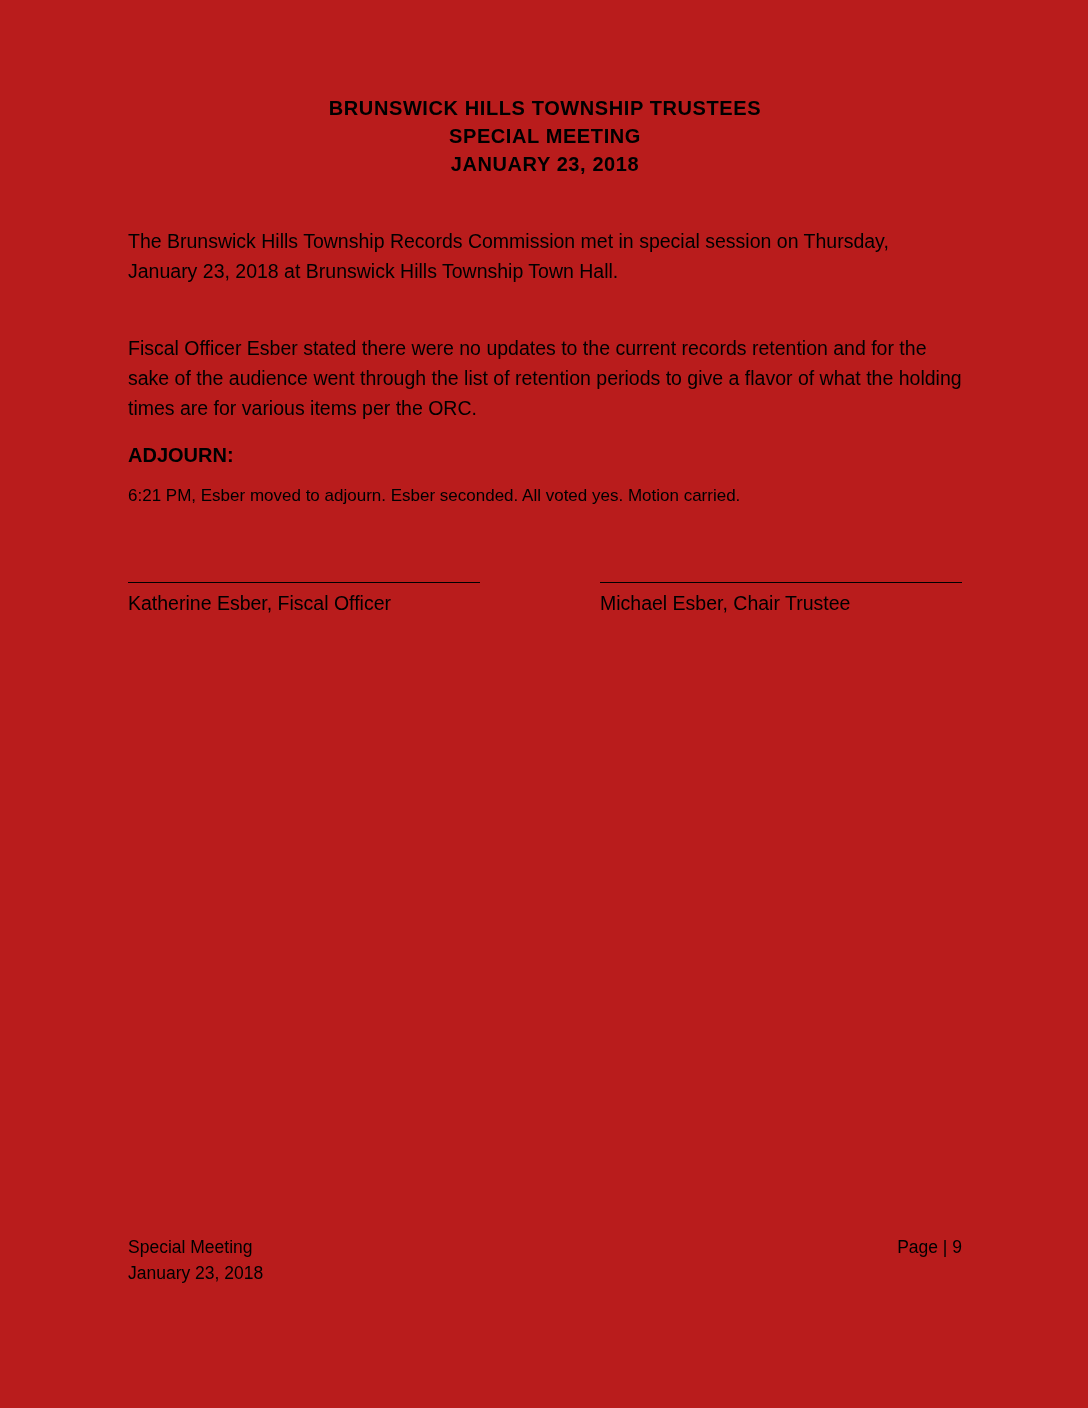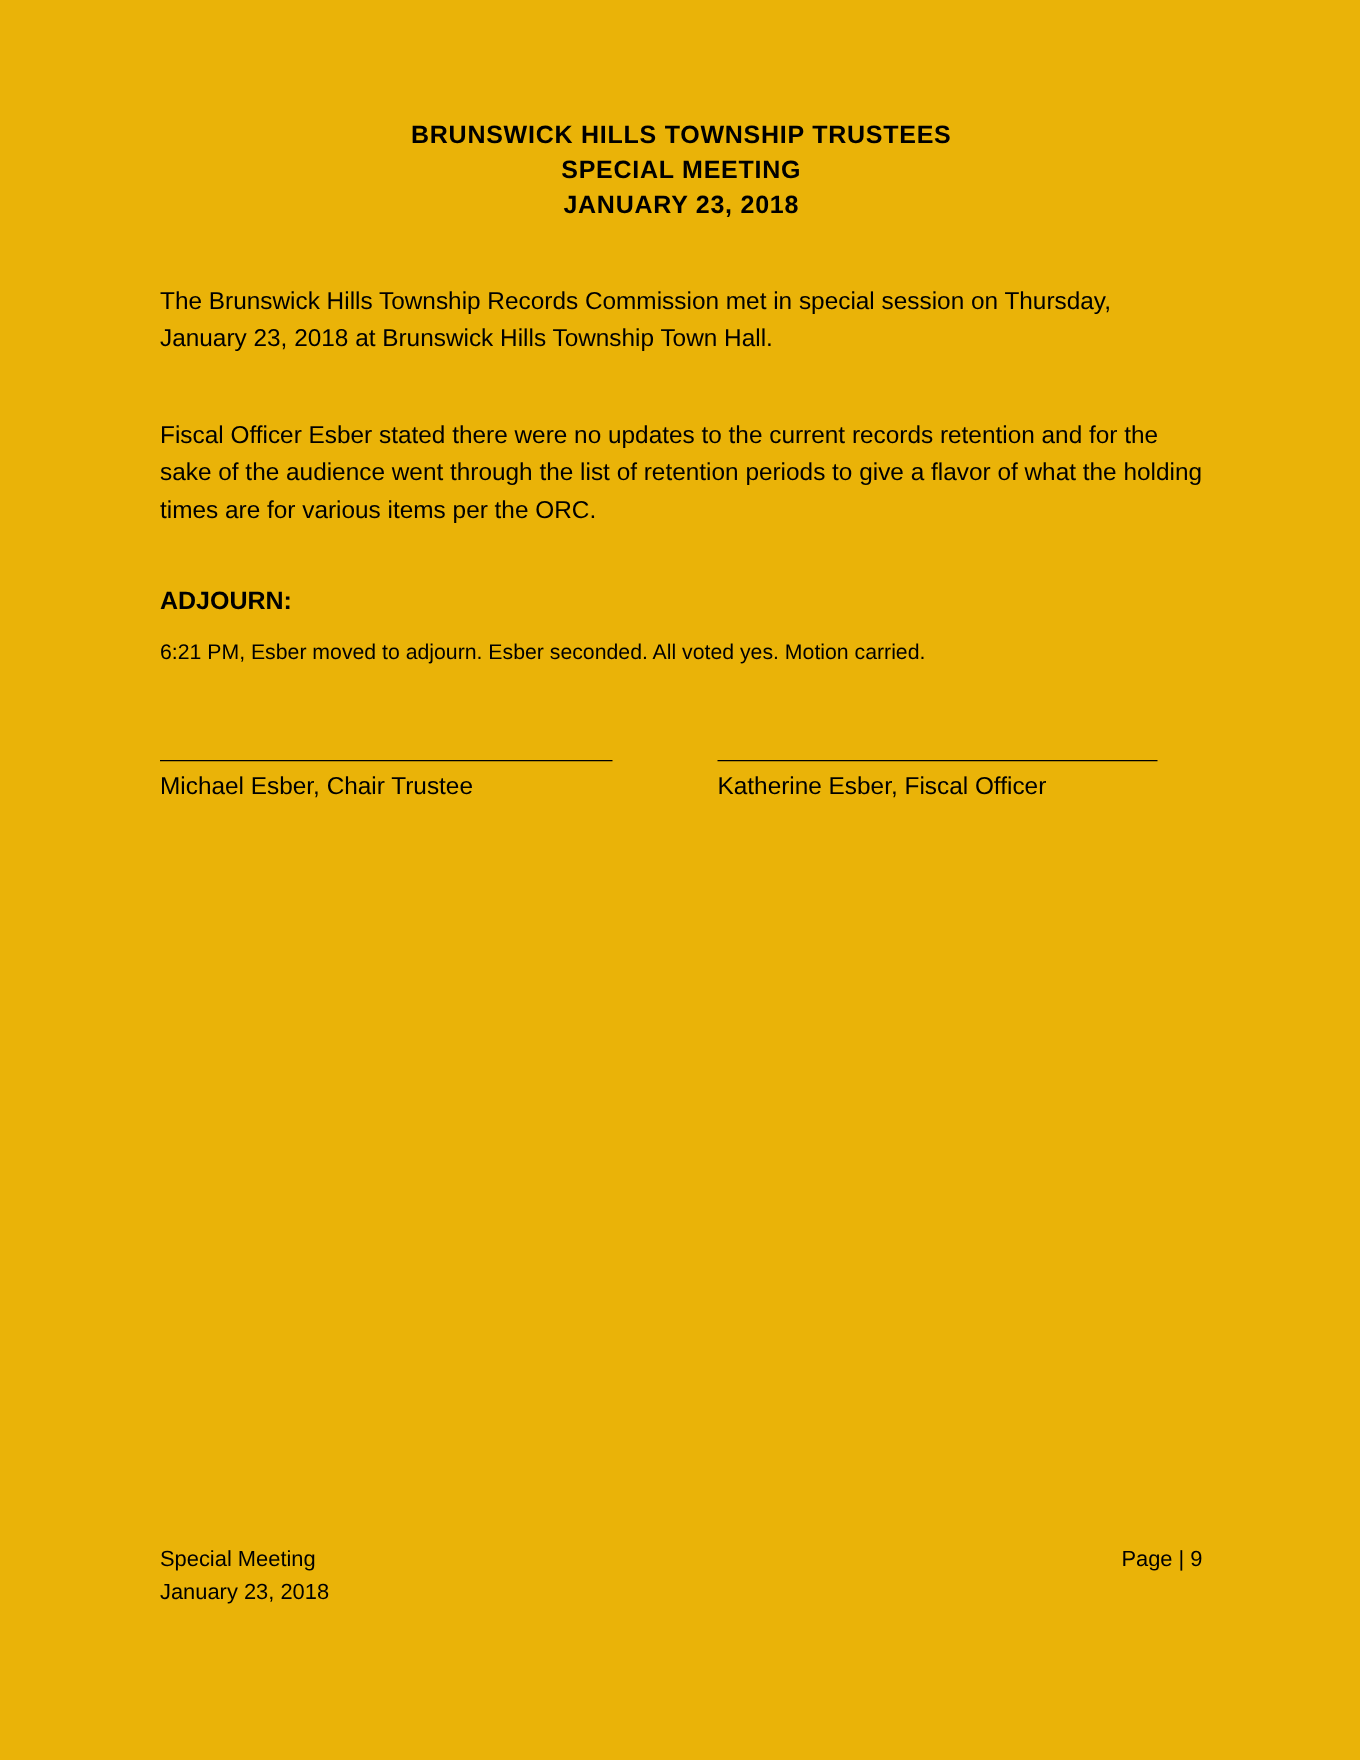--- a/index.html
+++ b/index.html
@@ -4,21 +4,21 @@
 <style>
   html, body {
     margin: 0;
     padding: 0;
     background: #ffffff;
   }
   .page {
     position: relative;
     width: 1088px;
     height: 1408px;
-    background: #eab308;
+    background: #b91c1c;
     color: #000000;
     font-family: "Liberation Sans", "DejaVu Sans", sans-serif;
     box-sizing: border-box;
     overflow: hidden;
   }
   .content {
     position: absolute;
     left: 128px;
     right: 126px;
     top: 94px;
@@ -38,21 +38,21 @@
     font-size: 19.5px;
     line-height: 30px;
     margin: 0 0 13px 0;
   }
   p.body-para.gap-above {
     margin-top: 47px;
   }
   .section-heading {
     font-size: 20px;
     font-weight: bold;
-    margin: 47px 0 0 0;
+    margin: 21px 0 0 0;
   }
   .adjourn-text {
     font-size: 17px;
     line-height: 30px;
     margin: 14px 0 0 0;
   }
   .signature-row {
     display: flex;
     justify-content: space-between;
     margin-top: 70px;
@@ -100,27 +100,27 @@
       <span class="title-line">JANUARY 23, 2018</span>
     </h1>
 
     <p class="body-para">The Brunswick Hills Township Records Commission met in special session on Thursday, January 23, 2018 at Brunswick Hills Township Town Hall.</p>
     <p class="body-para gap-above">Fiscal Officer Esber stated there were no updates to the current records retention and for the sake of the audience went through the list of retention periods to give a flavor of what the holding times are for various items per the ORC.</p>
 
     <h2 class="section-heading">ADJOURN:</h2>
     <p class="adjourn-text">6:21 PM, Esber moved to adjourn. Esber seconded. All voted yes. Motion carried.</p>
 
     <div class="signature-row">
+      <div class="signature-block right">
+        <div class="signature-line"></div>
+        <div class="signature-name">Katherine Esber, Fiscal Officer</div>
+      </div>
       <div class="signature-block">
         <div class="signature-line"></div>
         <div class="signature-name">Michael Esber, Chair Trustee</div>
-      </div>
-      <div class="signature-block right">
-        <div class="signature-line"></div>
-        <div class="signature-name">Katherine Esber, Fiscal Officer</div>
       </div>
     </div>
 
   </div>
 
   <div class="footer">
     <div class="footer-left">
       <div>Special Meeting</div>
       <div>January 23, 2018</div>
     </div>

